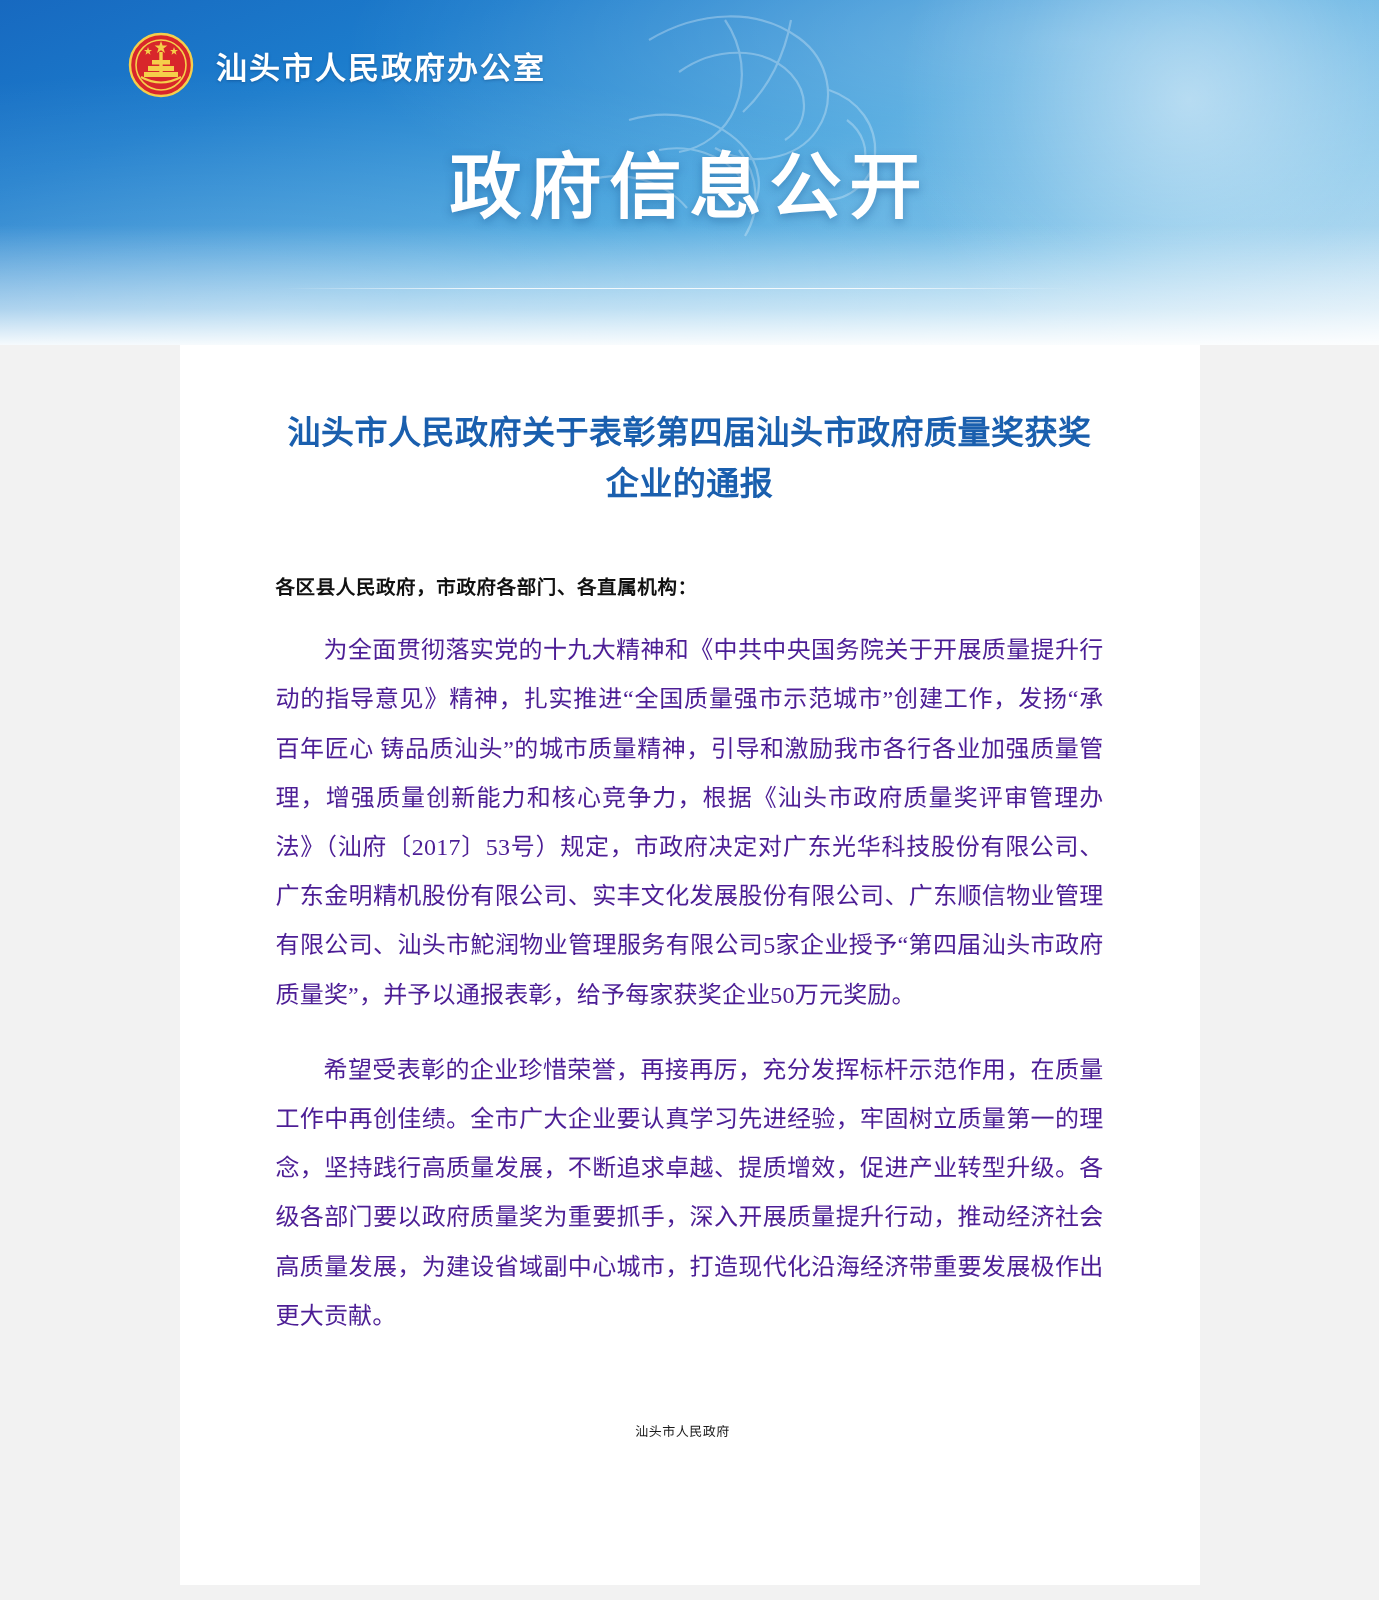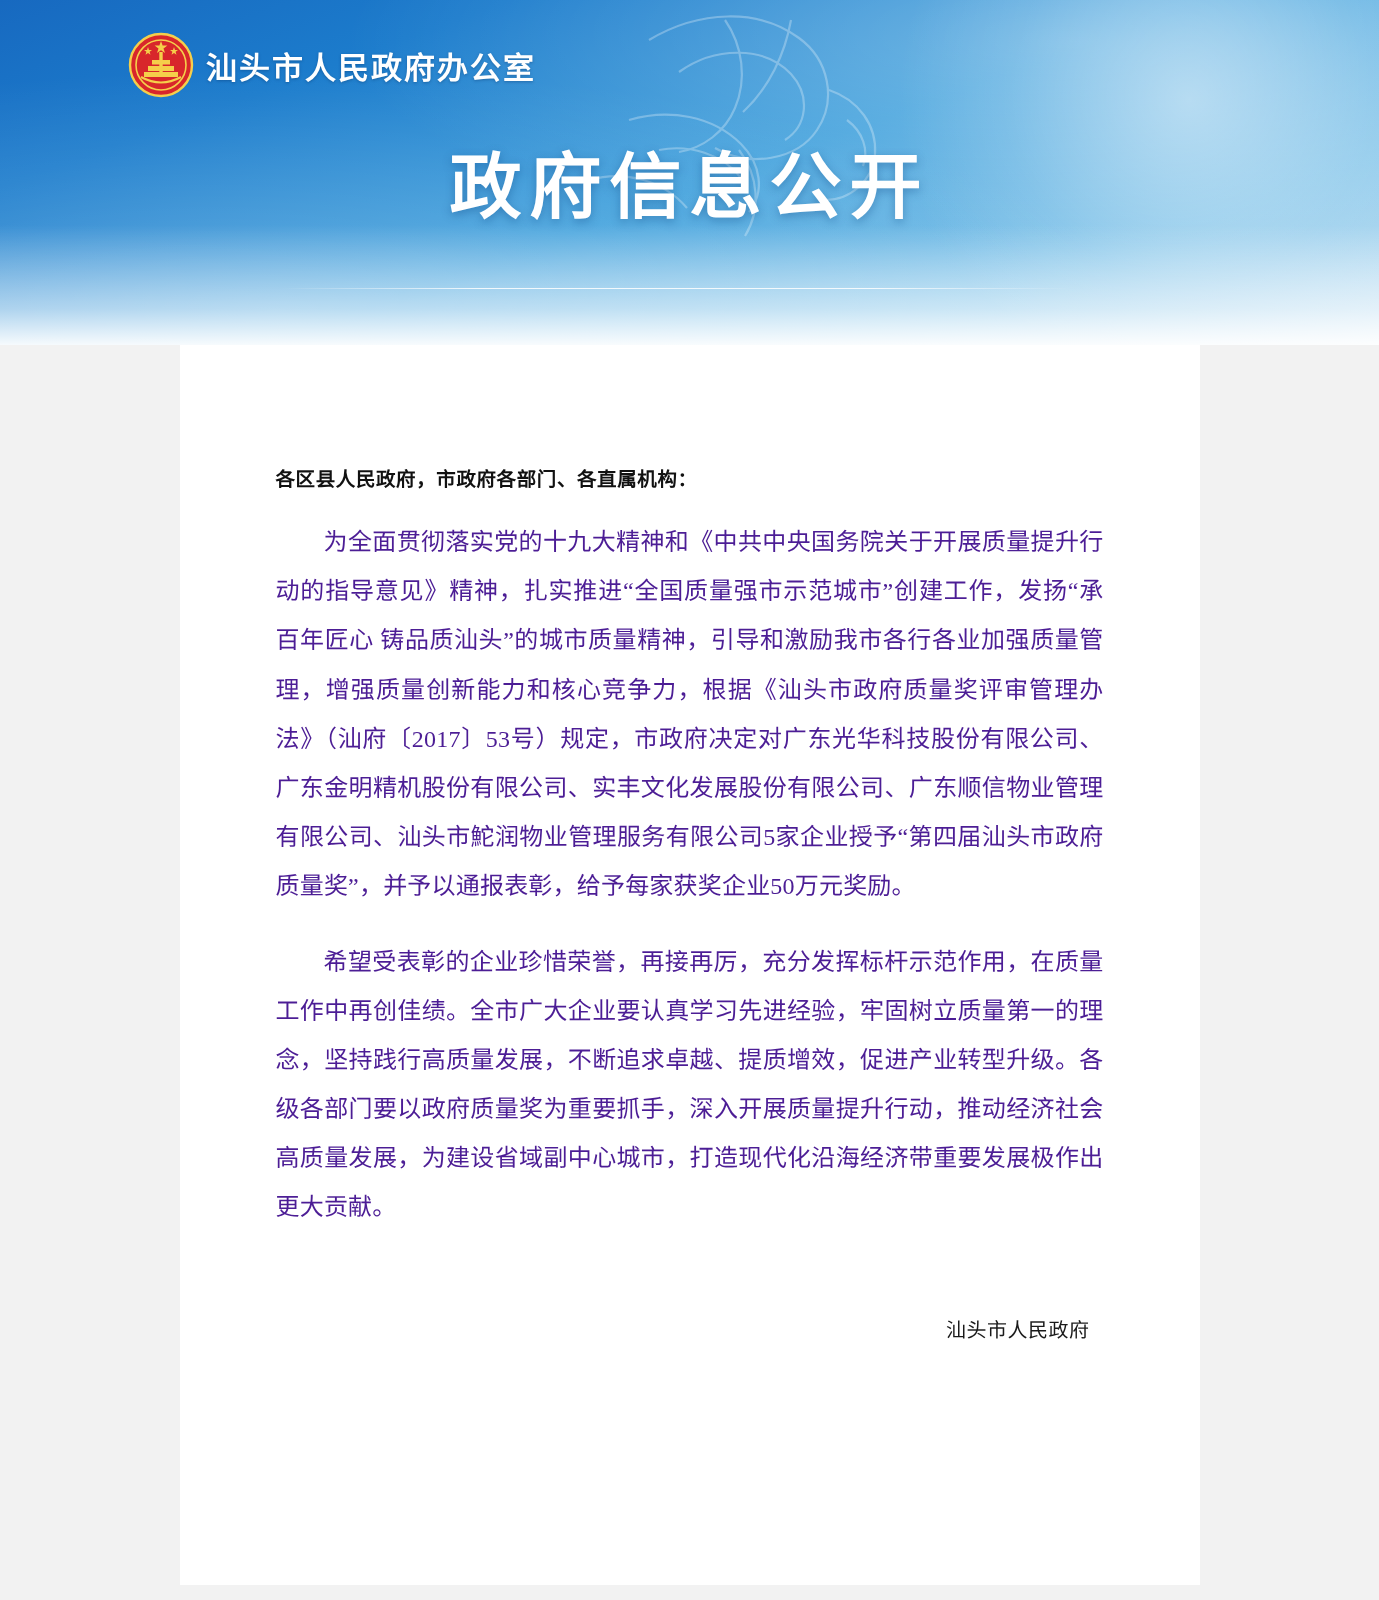--- a/index.html
+++ b/index.html
@@ -55,21 +55,21 @@
     background: radial-gradient(circle at 50% 50%, rgba(255,255,255,0.45) 0%, rgba(255,255,255,0.12) 45%, rgba(255,255,255,0) 72%);
     pointer-events: none;
   }
 
   .org-row {
     position: absolute;
     top: 32px;
     left: 128px;
     display: flex;
     align-items: center;
-    gap: 12px;
+    gap: 22px;
     z-index: 3;
   }
   .emblem {
     width: 66px;
     height: 66px;
     position: relative;
   }
   .org-title {
     color: #ffffff;
     font-size: 31px;
@@ -159,22 +159,22 @@
     line-height: 2.05;
     color: #4c1d95;
     text-indent: 2em;
     text-align: justify;
     font-family: "Liberation Serif", "DejaVu Serif", serif;
     letter-spacing: .2px;
   }
 
   .signature {
     margin-top: 78px;
-    text-align: right;
-    font-size: 20px;
+    text-align: center;
+    font-size: 13px;
     line-height: 1.95;
     color: #1a1a1a;
     font-family: "Liberation Serif", "DejaVu Serif", serif;
     letter-spacing: .5px;
   }
   .sig-line { display: block; padding-right: 14px; }
 </style>
 </head>
 <body>
 
@@ -216,20 +216,21 @@
       <span class="org-title">汕头市人民政府办公室</span>
     </div>
 
     <div class="banner-title">政府信息公开</div>
     <div class="banner-rule"></div>
   </header>
 
   <main class="content-wrap">
     <article class="paper">
 
+      <h1 class="doc-title">汕头市人民政府关于表彰第四届汕头市政府质量奖获奖企业的通报</h1>
 
 
 
       <div class="salutation">各区县人民政府，市政府各部门、各直属机构：</div>
 
       <p class="body-p">为全面贯彻落实党的十九大精神和《中共中央国务院关于开展质量提升行动的指导意见》精神，扎实推进“全国质量强市示范城市”创建工作，发扬“承百年匠心 铸品质汕头”的城市质量精神，引导和激励我市各行各业加强质量管理，增强质量创新能力和核心竞争力，根据《汕头市政府质量奖评审管理办法》（汕府〔2017〕53号）规定，市政府决定对广东光华科技股份有限公司、广东金明精机股份有限公司、实丰文化发展股份有限公司、广东顺信物业管理有限公司、汕头市鮀润物业管理服务有限公司5家企业授予“第四届汕头市政府质量奖”，并予以通报表彰，给予每家获奖企业50万元奖励。</p>
       <p class="body-p">希望受表彰的企业珍惜荣誉，再接再厉，充分发挥标杆示范作用，在质量工作中再创佳绩。全市广大企业要认真学习先进经验，牢固树立质量第一的理念，坚持践行高质量发展，不断追求卓越、提质增效，促进产业转型升级。各级各部门要以政府质量奖为重要抓手，深入开展质量提升行动，推动经济社会高质量发展，为建设省域副中心城市，打造现代化沿海经济带重要发展极作出更大贡献。</p>
 
       <div class="signature">
         <span class="sig-line">汕头市人民政府</span>

